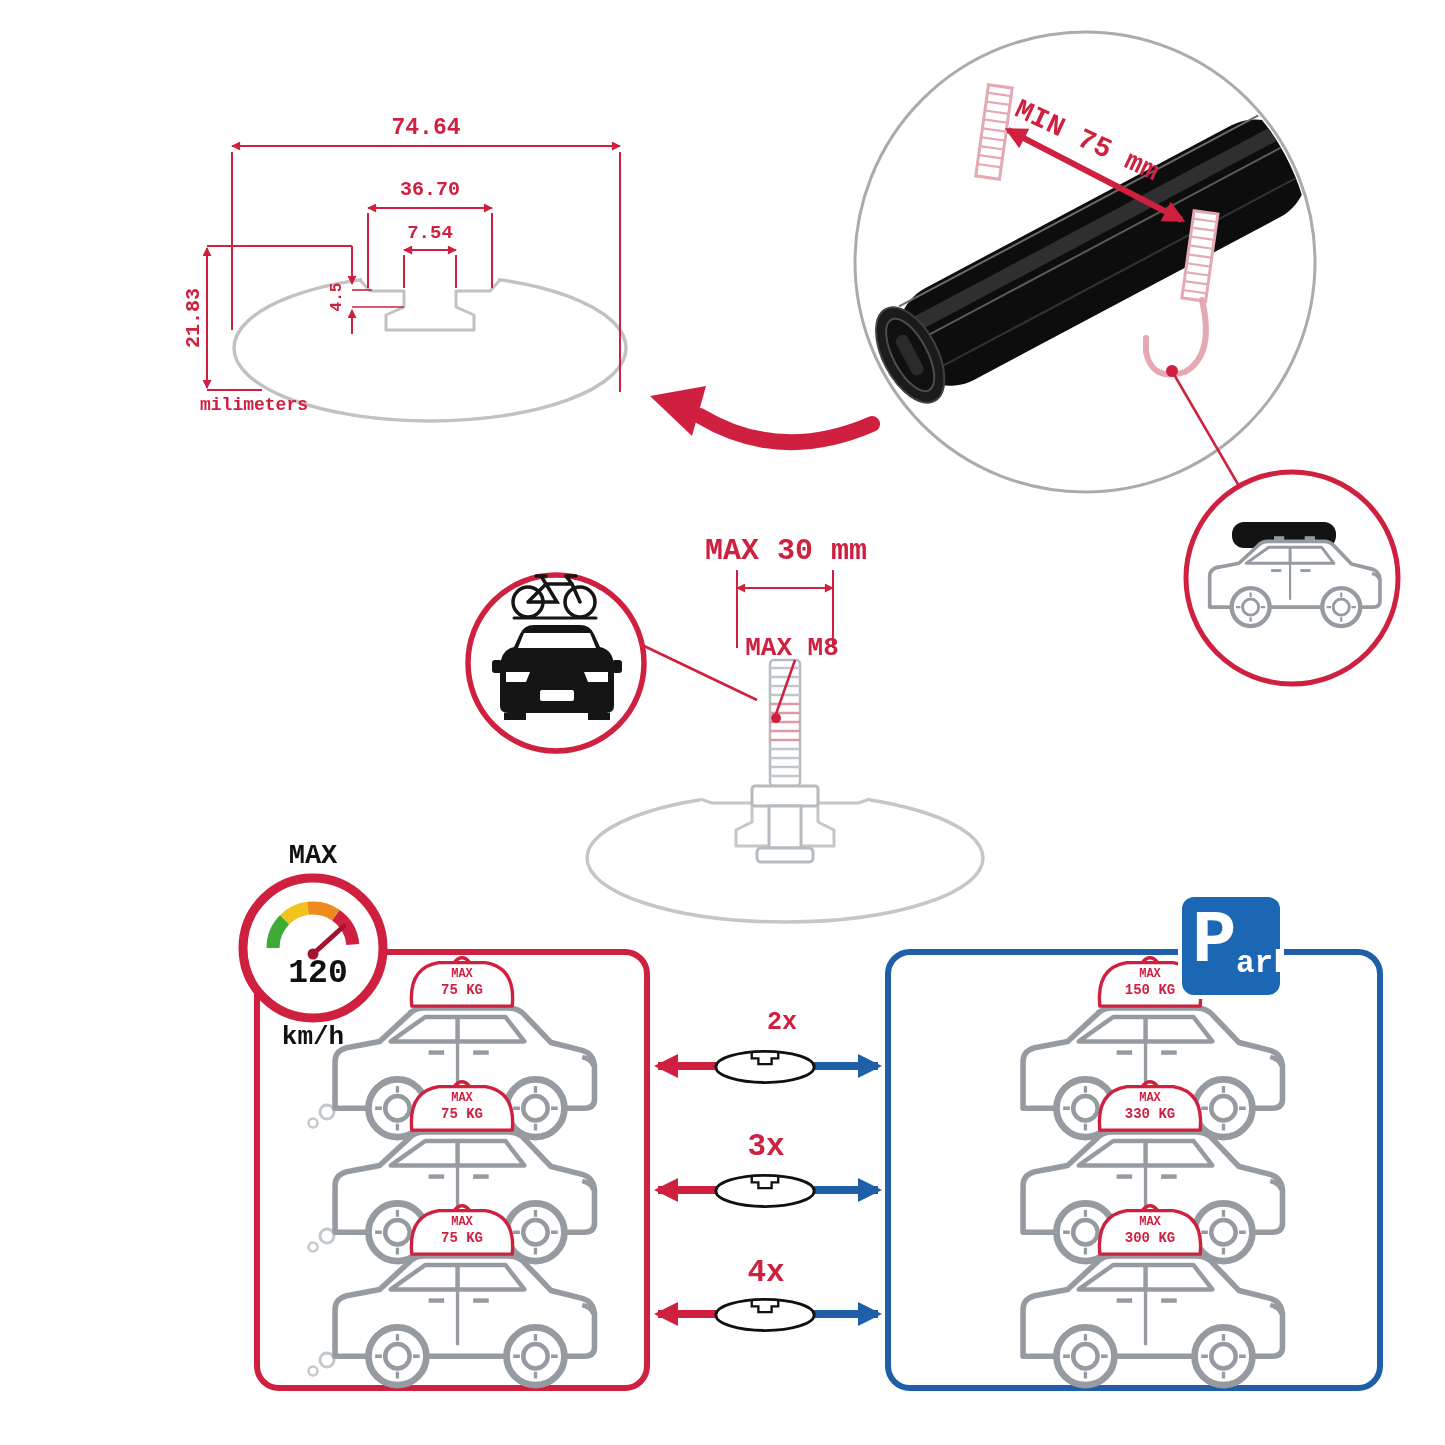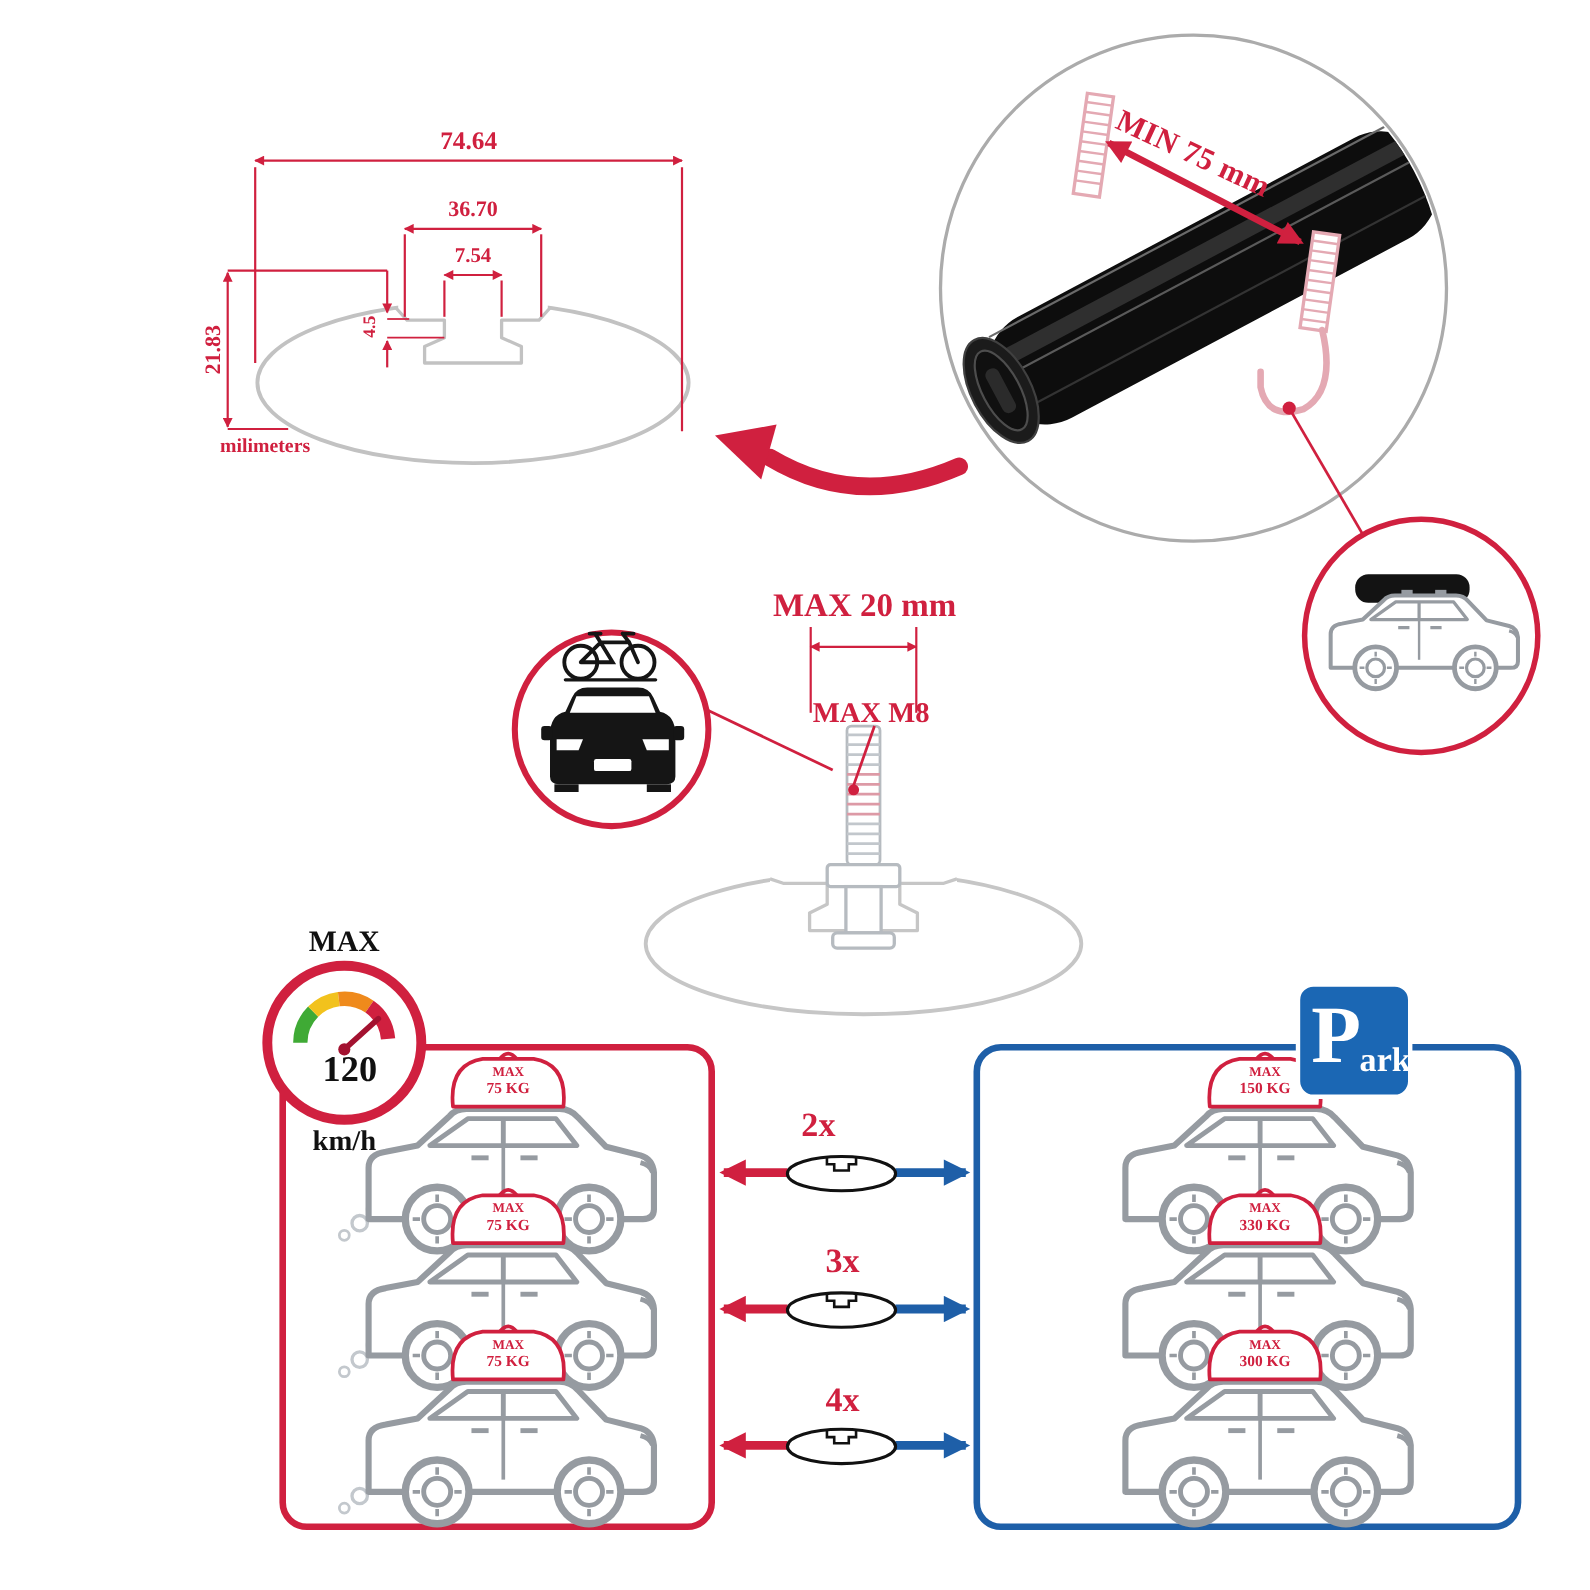--- a/index.html
+++ b/index.html
@@ -1,18 +1,18 @@
 <!DOCTYPE html>
 <html><head>
 <meta charset="utf-8">
 <style>
   *{margin:0;padding:0;box-sizing:border-box}
   html,body{background:#fff}
   #canvas{position:relative;width:1445px;height:1445px;background:#fff;
-          font-family:Liberation Serif, serif;overflow:hidden}
+          font-family:Liberation Mono, monospace;overflow:hidden}
   #art{position:absolute;left:0;top:0}
   .lbl{position:absolute;font-weight:bold;color:#d0203f;white-space:nowrap;line-height:1}
   .ctr{transform:translate(-50%,-50%)}
   .rot90{transform:translate(-50%,-50%) rotate(-90deg)}
   .black{color:#111}
   .white{color:#fff}
   .slant{transform-origin:0 0;transform:rotate(25deg)}
   .cargo-lbl{position:absolute;transform:translateX(-50%);text-align:center;color:#d0203f;
              font-weight:bold;display:flex;flex-direction:column;line-height:1.25}
   .cargo-lbl .l1{font-size:12px}
@@ -280,31 +280,31 @@
 
 <div class="lbl ctr" style="left:426px;top:128px;font-size:23px">74.64</div>
 <div class="lbl ctr" style="left:430px;top:190px;font-size:20px">36.70</div>
 <div class="lbl ctr" style="left:430px;top:233px;font-size:19px">7.54</div>
 <div class="lbl rot90" style="left:337px;top:297px;font-size:16px">4.5</div>
 <div class="lbl rot90" style="left:194px;top:318px;font-size:20px">21.83</div>
 <div class="lbl" style="left:200px;top:396px;font-size:18px">milimeters</div>
 
 <div class="lbl slant" style="left:1022px;top:96px;font-size:28px;letter-spacing:.5px">MIN 75 mm</div>
 
-<div class="lbl ctr" style="left:786px;top:551px;font-size:30px">MAX 20 mm</div>
+<div class="lbl ctr" style="left:786px;top:551px;font-size:30px">MAX 30 mm</div>
 <div class="lbl ctr" style="left:792px;top:648px;font-size:26px">MAX M8</div>
 
 <div class="lbl ctr black" style="left:313px;top:856px;font-size:27px">MAX</div>
 <div class="lbl ctr black" style="left:318px;top:973px;font-size:33px">120</div>
 <div class="lbl ctr black" style="left:313px;top:1037px;font-size:26px">km/h</div>
 
 <div class="lbl white" style="left:1192px;top:904px;font-size:74px">P</div>
 <div class="lbl white" style="left:1236px;top:948px;font-size:31px">ark</div>
 
-<div class="lbl ctr" style="left:744px;top:1022px;font-size:31px">2x</div>
+<div class="lbl ctr" style="left:782px;top:1022px;font-size:25px">2x</div>
 <div class="lbl ctr" style="left:766px;top:1146px;font-size:31px">3x</div>
 <div class="lbl ctr" style="left:766px;top:1272px;font-size:31px">4x</div>
 
 <div class="cargo-lbl" style="left:462px;top:967px">
   <span class="l1">MAX</span>
   <span class="l2">75 KG</span>
 </div>
 <div class="cargo-lbl" style="left:462px;top:1091px">
   <span class="l1">MAX</span>
   <span class="l2">75 KG</span>

